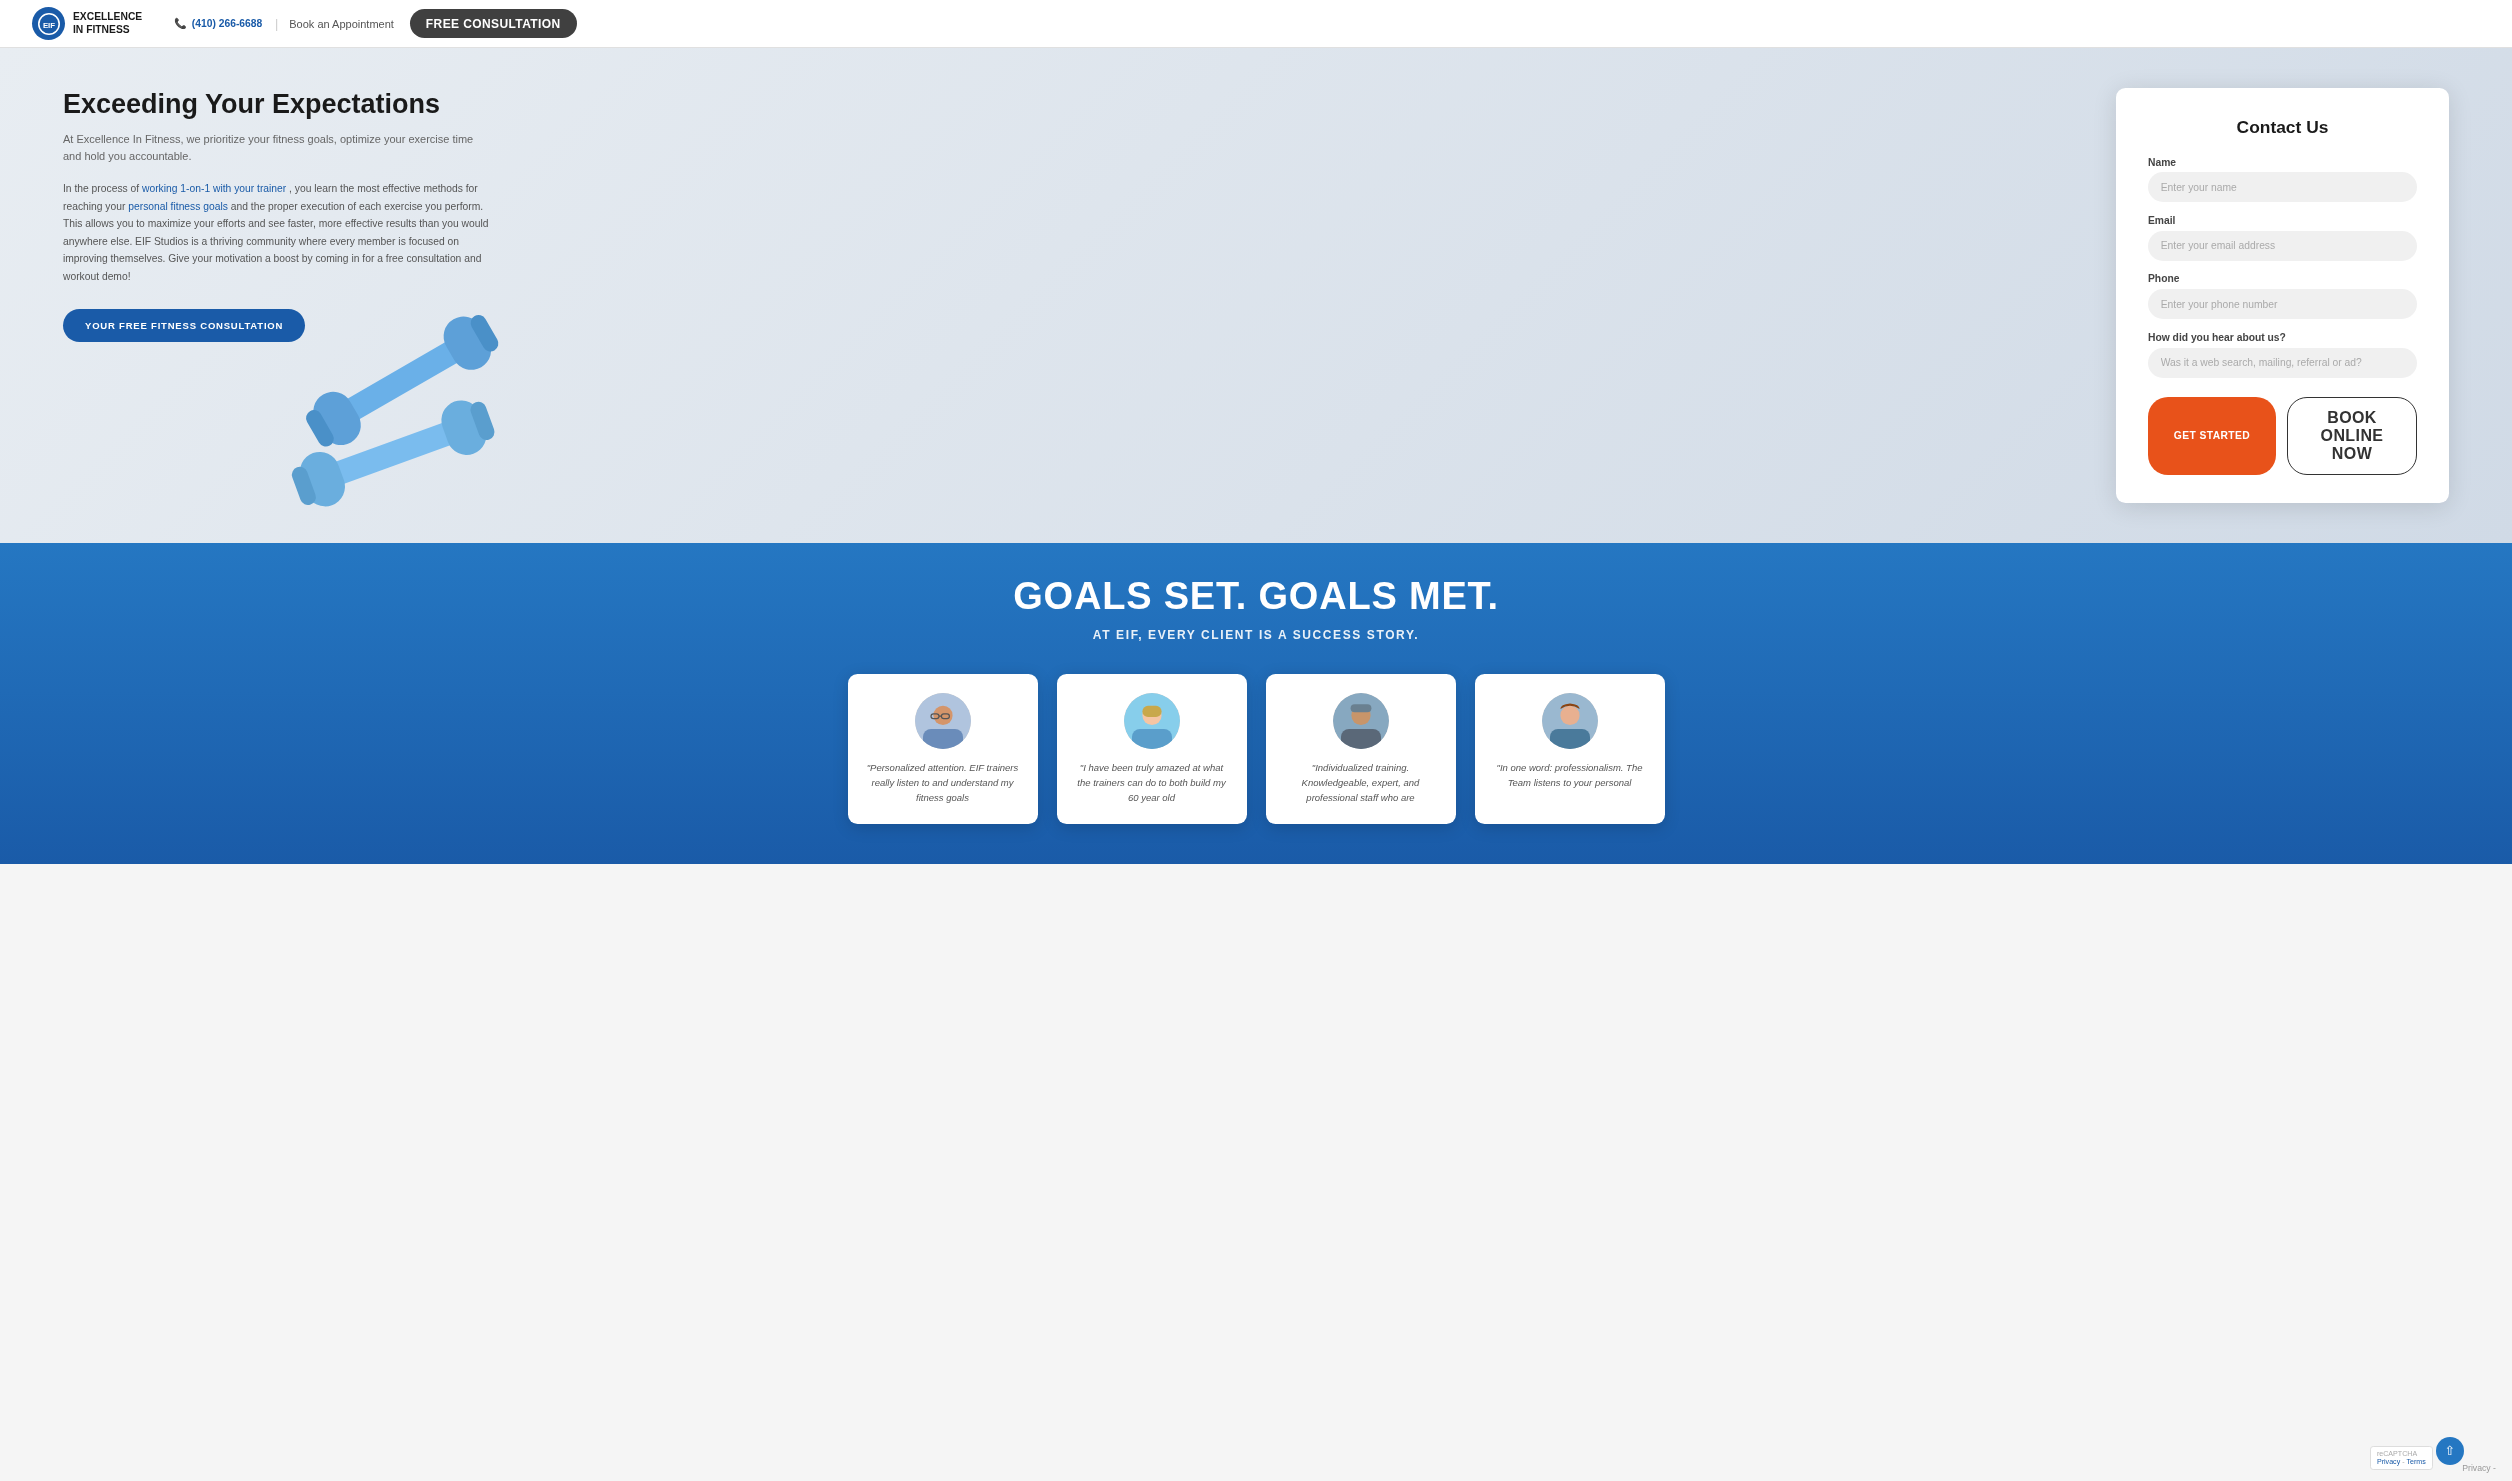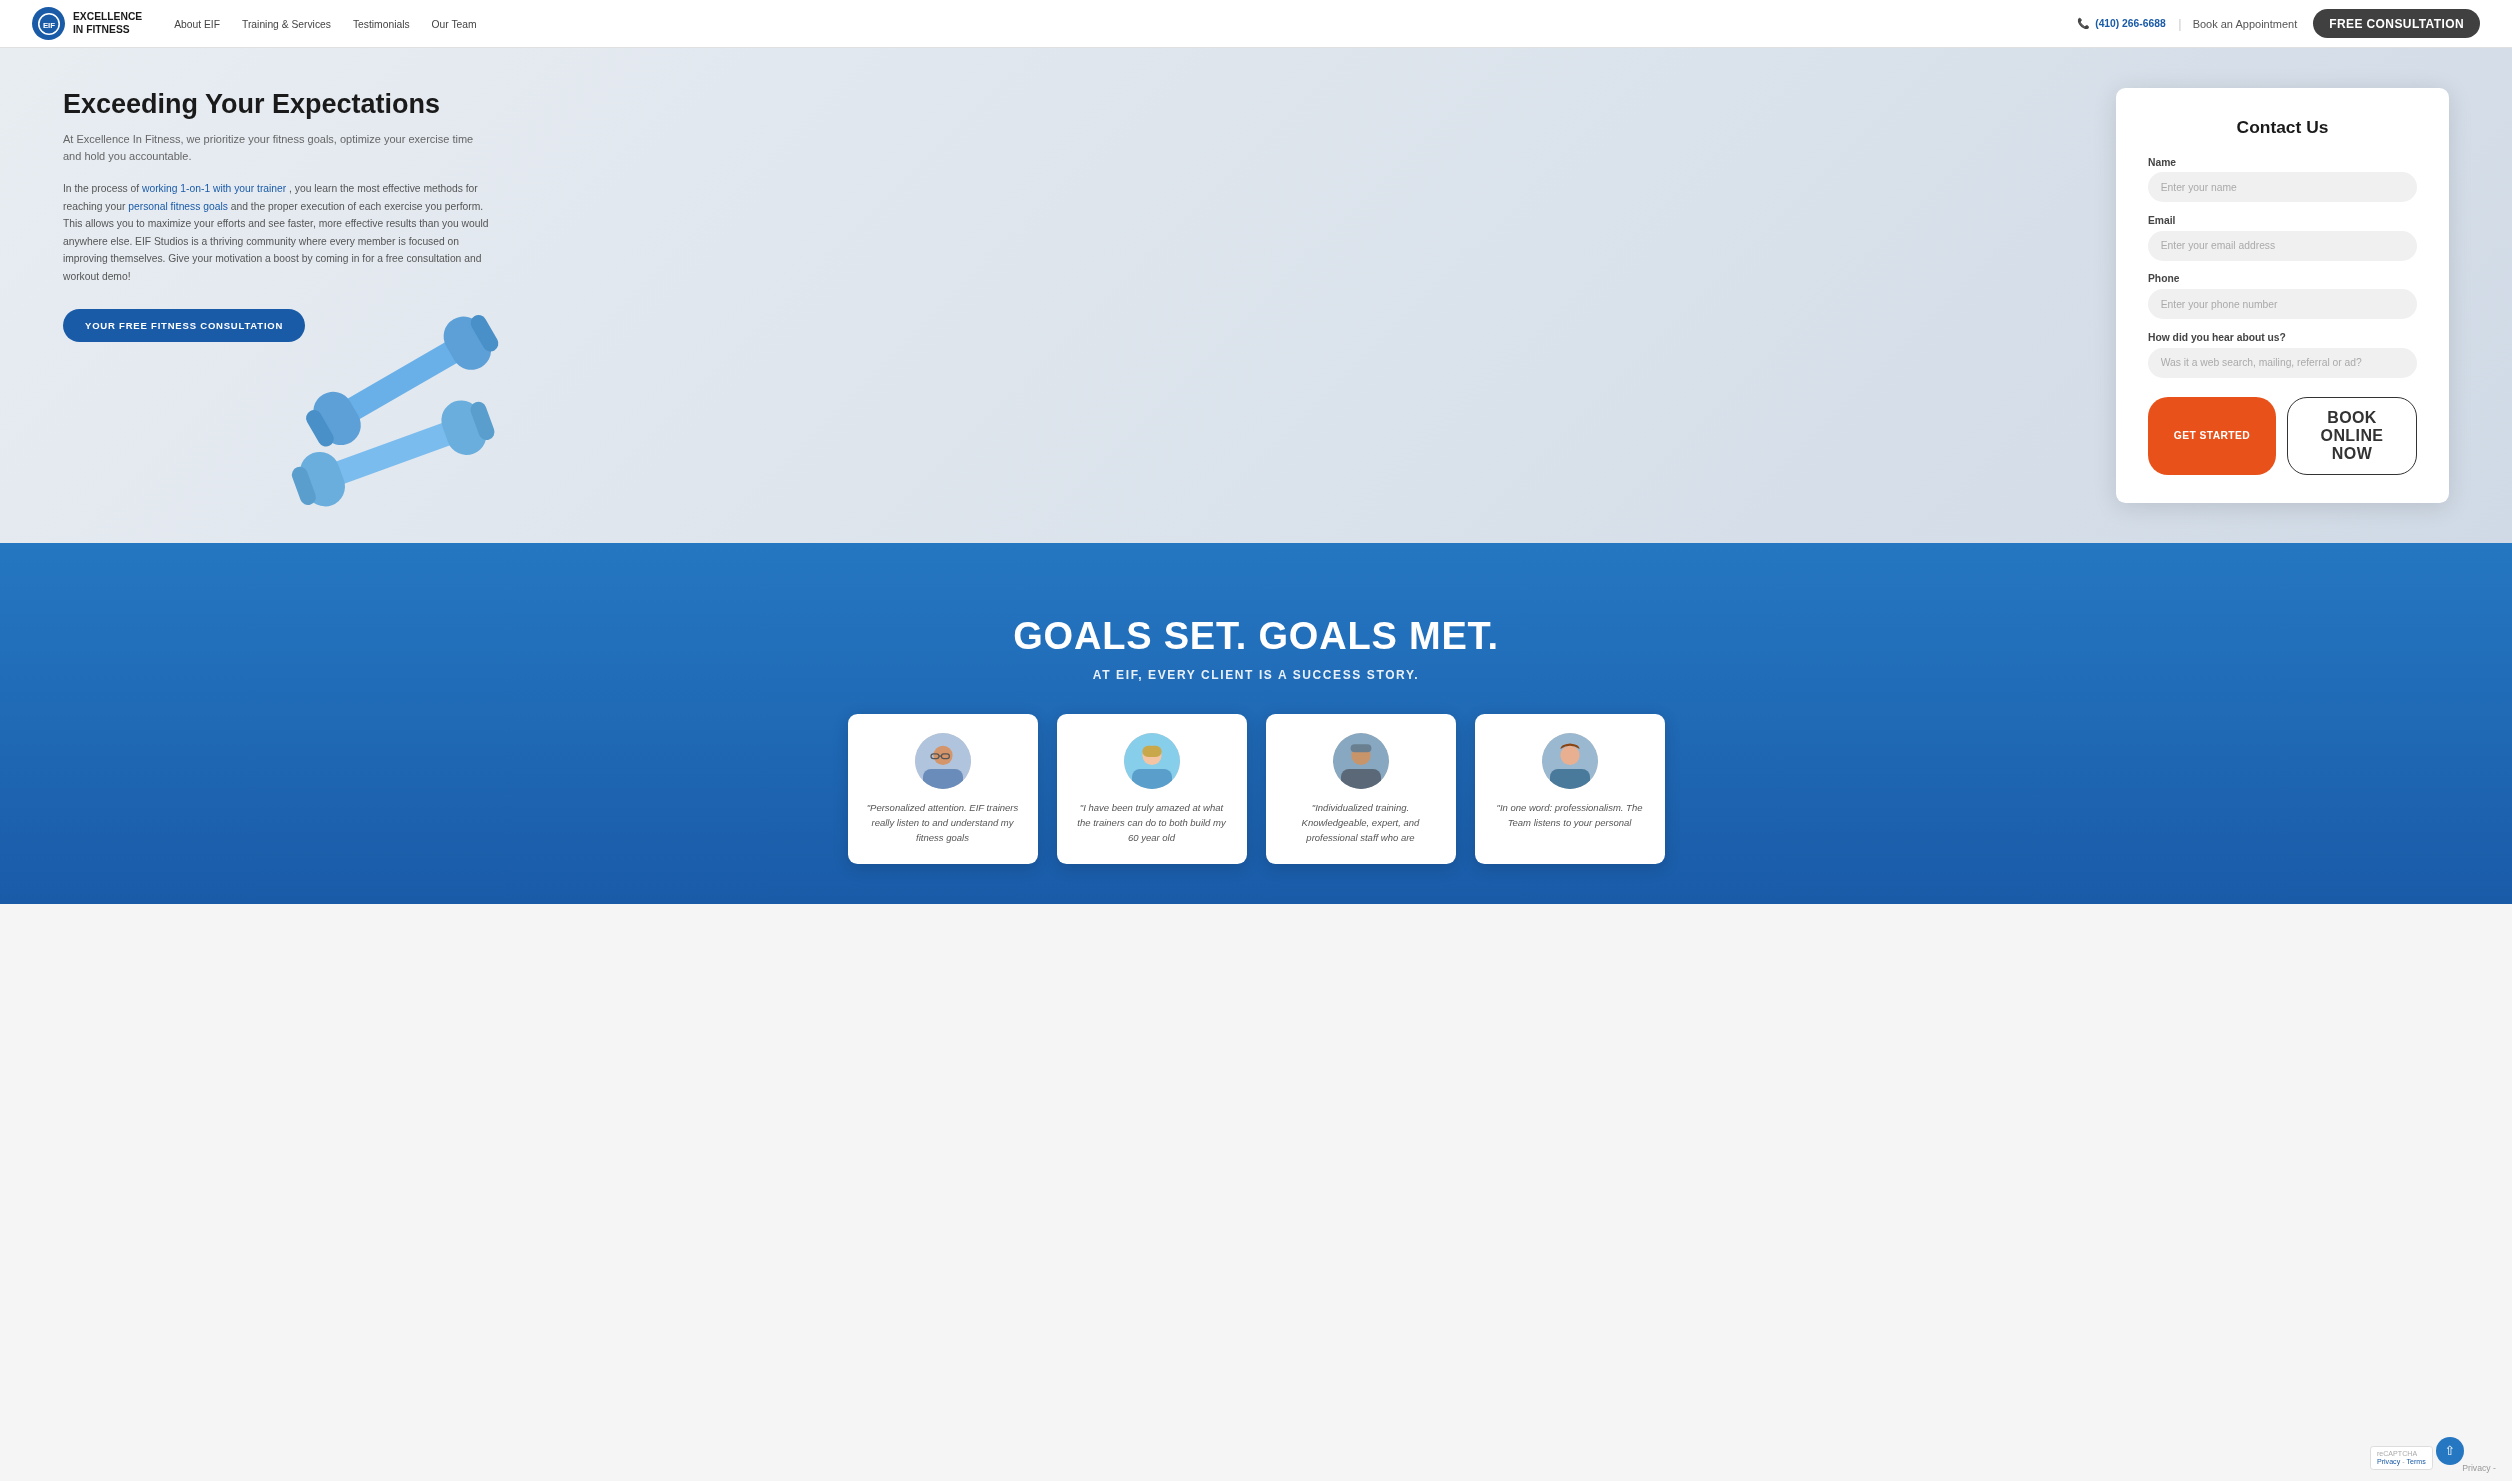--- a/index.html
+++ b/index.html
@@ -205,21 +205,21 @@
       padding: 11px;
       font-size: 16px;
       font-weight: 700;
       cursor: pointer;
       letter-spacing: 0.4px;
     }
 
     
     .goals-section {
       background: linear-gradient(180deg, #2577c2 0%, #1a5ba8 100%);
-      padding: 72px 48px 40px;
+      padding: 32px 48px 40px;
       text-align: center;
       min-height: 222px;
     }
     .goals-title {
       font-size: 38px;
       font-weight: 900;
       color: white;
       letter-spacing: 0.8px;
       margin-bottom: 9.5px;
     }
@@ -313,26 +313,20 @@
       <svg width="22" height="22" viewBox="0 0 28 28" fill="none" style="font-size:14px">
         <circle cx="14" cy="14" r="13" stroke="white" stroke-width="2"></circle>
         <text x="14" y="19" text-anchor="middle" fill="white" font-size="10" font-weight="bold" font-family="Arial">EIF</text>
       </svg>
     </div>
     <div class="nav-logo-text">
       <span>EXCELLENCE</span><br>
       <span>IN FITNESS</span>
     </div>
   </a>
-  <ul class="nav-links">
-    <li><a href="#">About EIF</a></li>
-    <li><a href="#">Training &amp; Services</a></li>
-    <li><a href="#">Testimonials</a></li>
-    <li><a href="#">Our Team</a></li>
-  </ul>
   <div class="nav-phone">
     <span>📞</span>
     <span>(410) 266-6688</span>
   </div>
   <span style="color:#ccc;margin-right:11px;">|</span>
   <a class="nav-book" href="#">Book an Appointment</a>
   <button class="nav-cta">FREE CONSULTATION</button>
 </nav>
 
 <section class="hero">

